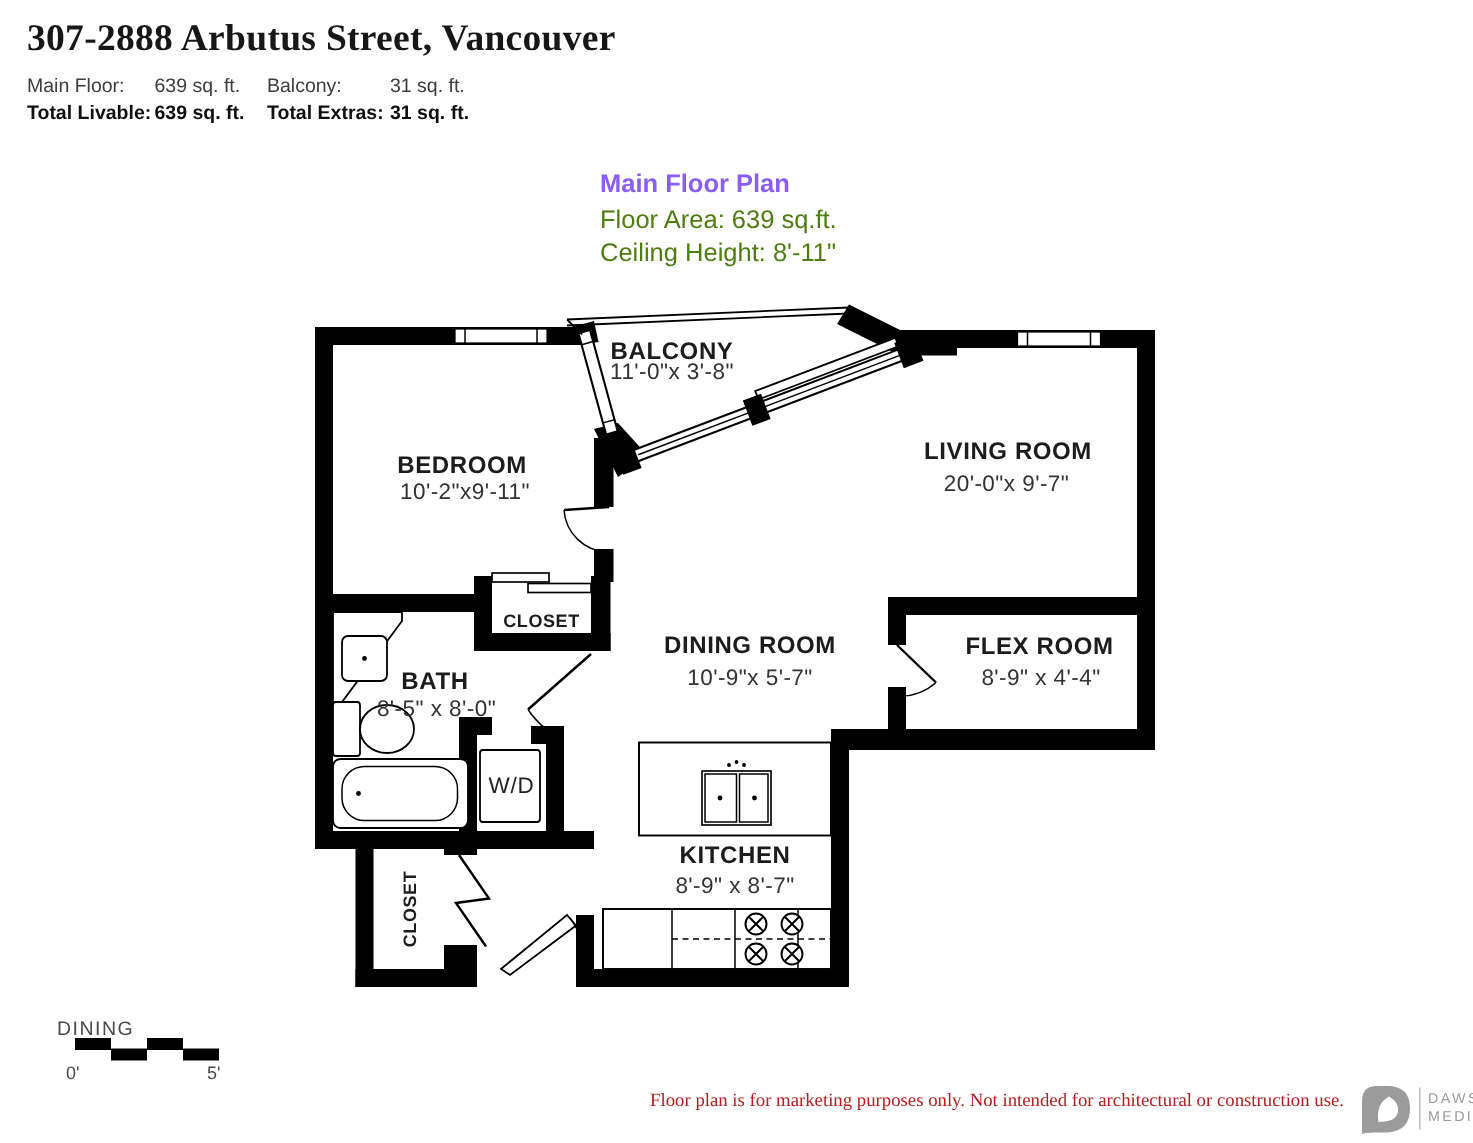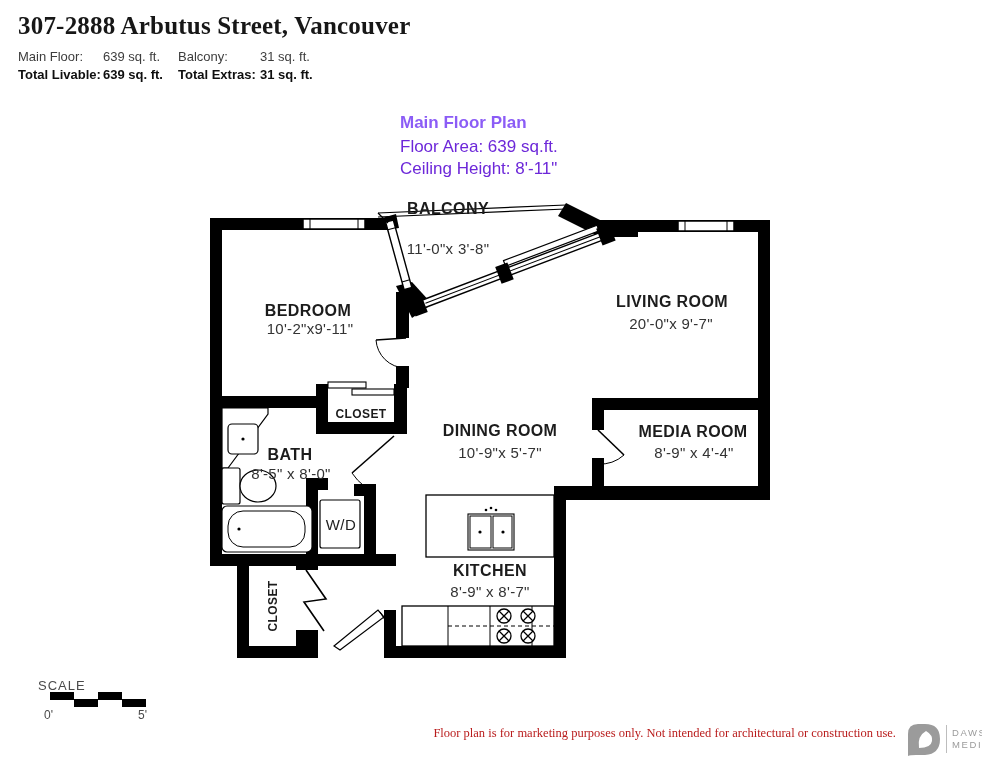--- a/index.html
+++ b/index.html
@@ -6,21 +6,21 @@
   body{width:982px;height:762px;position:relative;overflow:hidden;
        font-family:"Liberation Sans",sans-serif;color:#1f1f1f;}
   .abs{position:absolute;}
   .ctr{transform:translate(-50%,-50%);white-space:nowrap;text-align:center;}
   .page-title{font-size:25px;font-weight:bold;letter-spacing:.2px;color:#171717;font-family:Liberation Serif, serif;}
   .stat-label{font-size:13px;color:#3d3d3d;}
   .stat-value{font-size:13px;color:#3d3d3d;}
   .stat-bold{font-weight:bold;color:#0f0f0f;}
   .plan-title{font-size:17px;font-weight:bold;
               text-underline-offset:3px;color:#8b5cf6;}
-  .plan-sub{font-size:17px;color:#6d28d9;}
+  .plan-sub{font-size:17px;color:#4d7c0f;}
   .room-label{font-size:16px;font-weight:bold;letter-spacing:.4px;color:#1c1c1c;}
   .room-dims{font-size:15px;color:#333;letter-spacing:.3px;}
   .small-label{font-size:12px;font-weight:bold;letter-spacing:.4px;color:#1c1c1c;}
   .wd-label{font-size:15px;color:#222;letter-spacing:.5px;}
   .rot{transform:translate(-50%,-50%) rotate(-90deg);}
   .scale-word{font-size:13px;color:#4a4a4a;letter-spacing:1px;}
   .scale-num{font-size:12px;color:#4a4a4a;}
   .footer-text{font-family:"Liberation Serif",serif;font-size:12.5px;line-height:14.5px;
                color:#b91c1c;text-align:right;}
   .brand{color:#9b9b9b;font-size:9.5px;letter-spacing:1.6px;line-height:12px;}
@@ -213,48 +213,48 @@
 <div class="abs stat-value" style="left:260px;top:49px">31 sq. ft.</div>
 <div class="abs stat-label stat-bold" style="left:18px;top:67px">Total Livable:</div>
 <div class="abs stat-value stat-bold" style="left:103px;top:67px">639 sq. ft.</div>
 <div class="abs stat-label stat-bold" style="left:178px;top:67px">Total Extras:</div>
 <div class="abs stat-value stat-bold" style="left:260px;top:67px">31 sq. ft.</div>
 
 <div class="abs plan-title" style="left:400px;top:113px">Main Floor Plan</div>
 <div class="abs plan-sub" style="left:400px;top:137px">Floor Area: 639 sq.ft.</div>
 <div class="abs plan-sub" style="left:400px;top:159px">Ceiling Height: 8'-11"</div>
 
-<div class="abs ctr room-label" style="left:448px;top:209px">BALCONY</div>
+<div class="abs ctr room-label" style="left:448px;top:235px">BALCONY</div>
 <div class="abs ctr room-dims" style="left:448px;top:248px">11'-0"x  3'-8"</div>
 
 <div class="abs ctr room-label" style="left:308px;top:311px">BEDROOM</div>
 <div class="abs ctr room-dims" style="left:310px;top:328px">10'-2"x9'-11"</div>
 
 <div class="abs ctr room-label" style="left:672px;top:302px">LIVING ROOM</div>
 <div class="abs ctr room-dims" style="left:671px;top:323px">20'-0"x  9'-7"</div>
 
 <div class="abs ctr small-label" style="left:361px;top:414px">CLOSET</div>
 
 <div class="abs ctr room-label" style="left:500px;top:431px">DINING ROOM</div>
 <div class="abs ctr room-dims" style="left:500px;top:452px">10'-9"x  5'-7"</div>
 
-<div class="abs ctr room-label" style="left:693px;top:432px">MEDIA ROOM</div>
+<div class="abs ctr room-label" style="left:693px;top:432px">FLEX ROOM</div>
 <div class="abs ctr room-dims" style="left:694px;top:452px">8'-9" x 4'-4"</div>
 
 <div class="abs ctr room-label" style="left:290px;top:455px">BATH</div>
 <div class="abs ctr room-dims" style="left:291px;top:473px">8'-5" x 8'-0"</div>
 
 <div class="abs ctr wd-label" style="left:341px;top:524px">W/D</div>
 
 <div class="abs ctr room-label" style="left:490px;top:571px">KITCHEN</div>
 <div class="abs ctr room-dims" style="left:490px;top:591px">8'-9" x 8'-7"</div>
 
 <div class="abs rot small-label" style="left:273px;top:606px">CLOSET</div>
 
-<div class="abs scale-word" style="left:38px;top:678px">SCALE</div>
+<div class="abs scale-word" style="left:38px;top:678px">DINING</div>
 <div class="abs scale-num" style="left:44px;top:708px">0'</div>
 <div class="abs scale-num" style="left:138px;top:708px">5'</div>
 
 <div class="abs footer-text" style="right:86px;top:726px;width:560px">
   <div>Floor plan is for marketing purposes only. Not intended for architectural or construction use.</div>
 </div>
 <div class="abs brand-divider" style="left:946px;top:725px"></div>
 <div class="abs brand" style="left:952px;top:727px">
   <div>DAWSON</div>
   <div>MEDIA</div>

